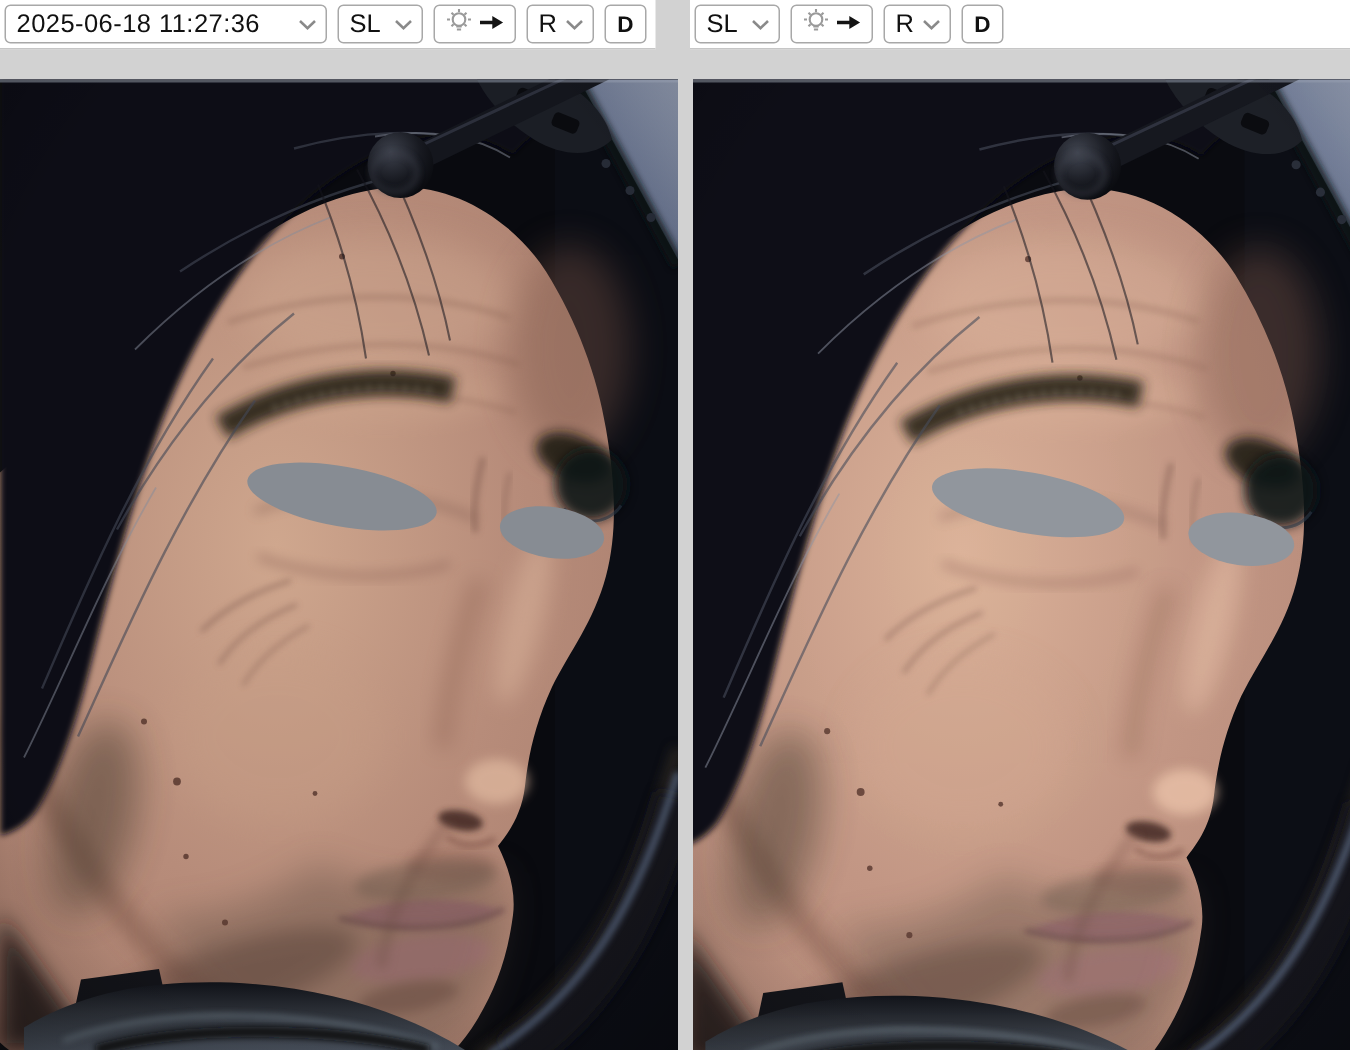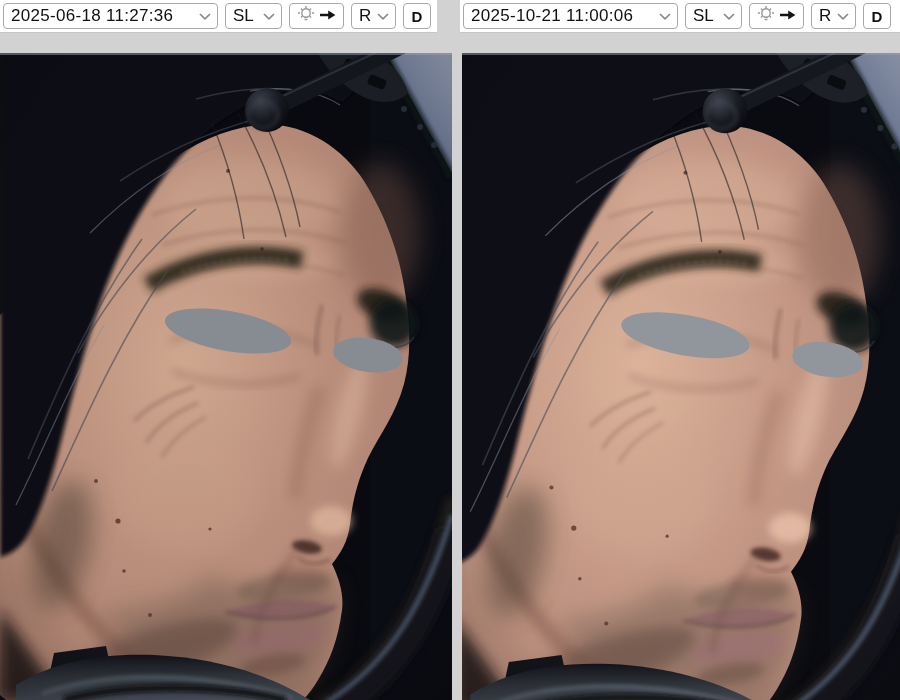--- a/index.html
+++ b/index.html
@@ -254,28 +254,20 @@
             <polyline points="1,1 6,5.8 11,1" fill="none" stroke="#8a8a8a" stroke-width="1.7"></polyline>
           </svg>
       </span>
     </div>
     <div class="ctl d-btn">
       <span>D</span>
     </div>
   </div>
 
   <div class="toolbar tb-right">
-    <div class="ctl combo date-combo">
-      <span>2025-10-21 11:00:06</span>
-      <span class="chev">
-        <svg width="12" height="7" viewBox="0 0 12 7">
-            <polyline points="1,1 6,5.8 11,1" fill="none" stroke="#8a8a8a" stroke-width="1.7"></polyline>
-          </svg>
-      </span>
-    </div>
     <div class="ctl combo mode-combo">
       <span>SL</span>
       <span class="chev">
         <svg width="12" height="7" viewBox="0 0 12 7">
             <polyline points="1,1 6,5.8 11,1" fill="none" stroke="#8a8a8a" stroke-width="1.7"></polyline>
           </svg>
       </span>
     </div>
     <div class="ctl flash-btn">
       <span>

